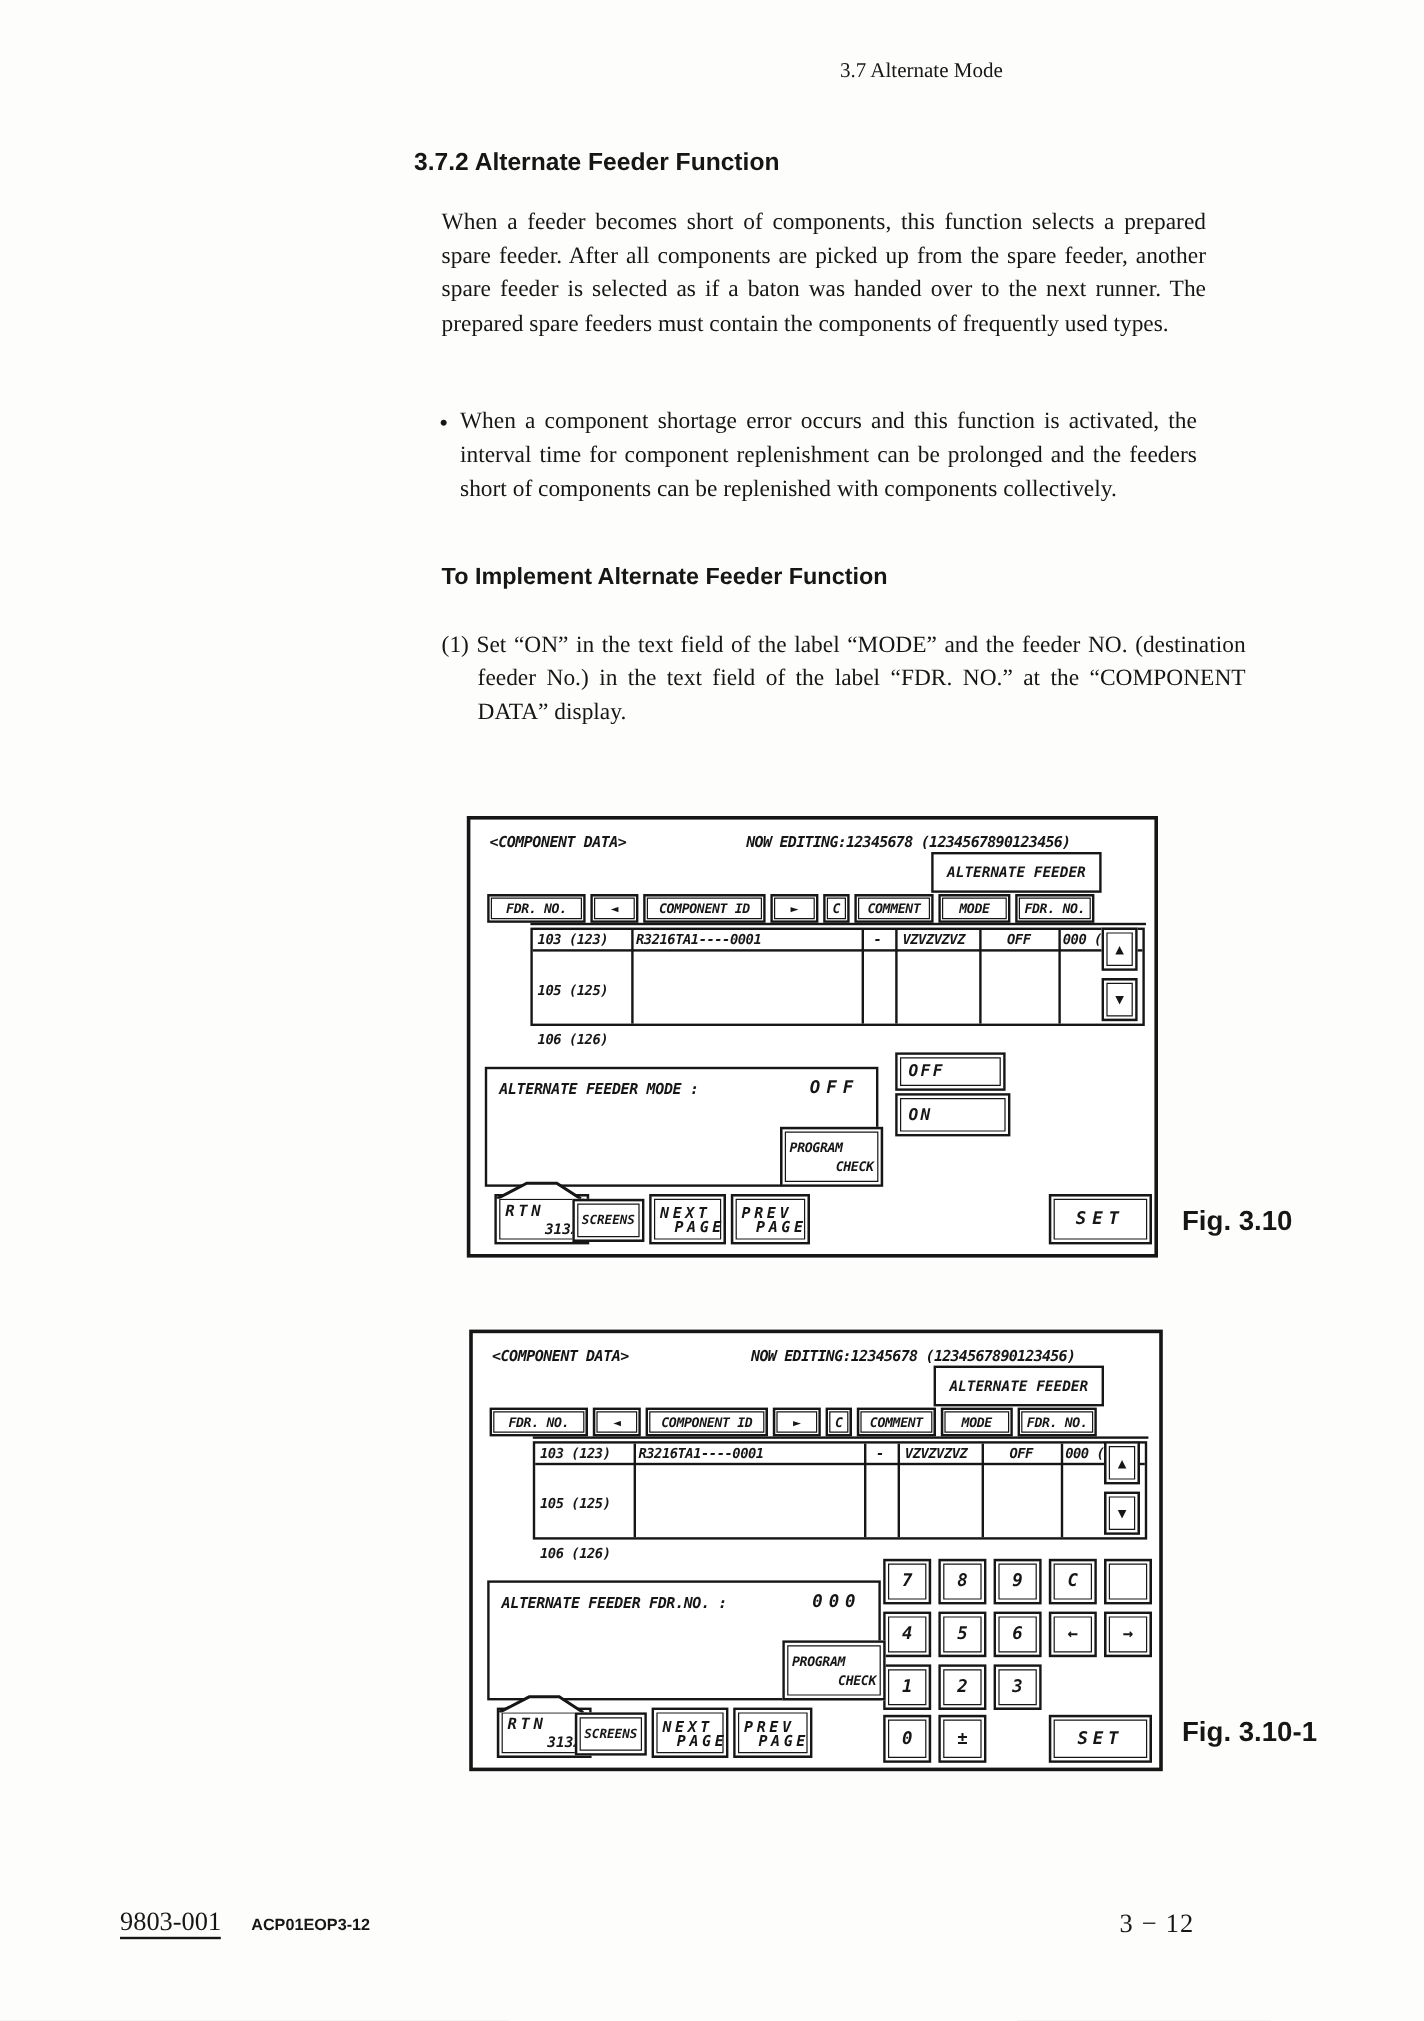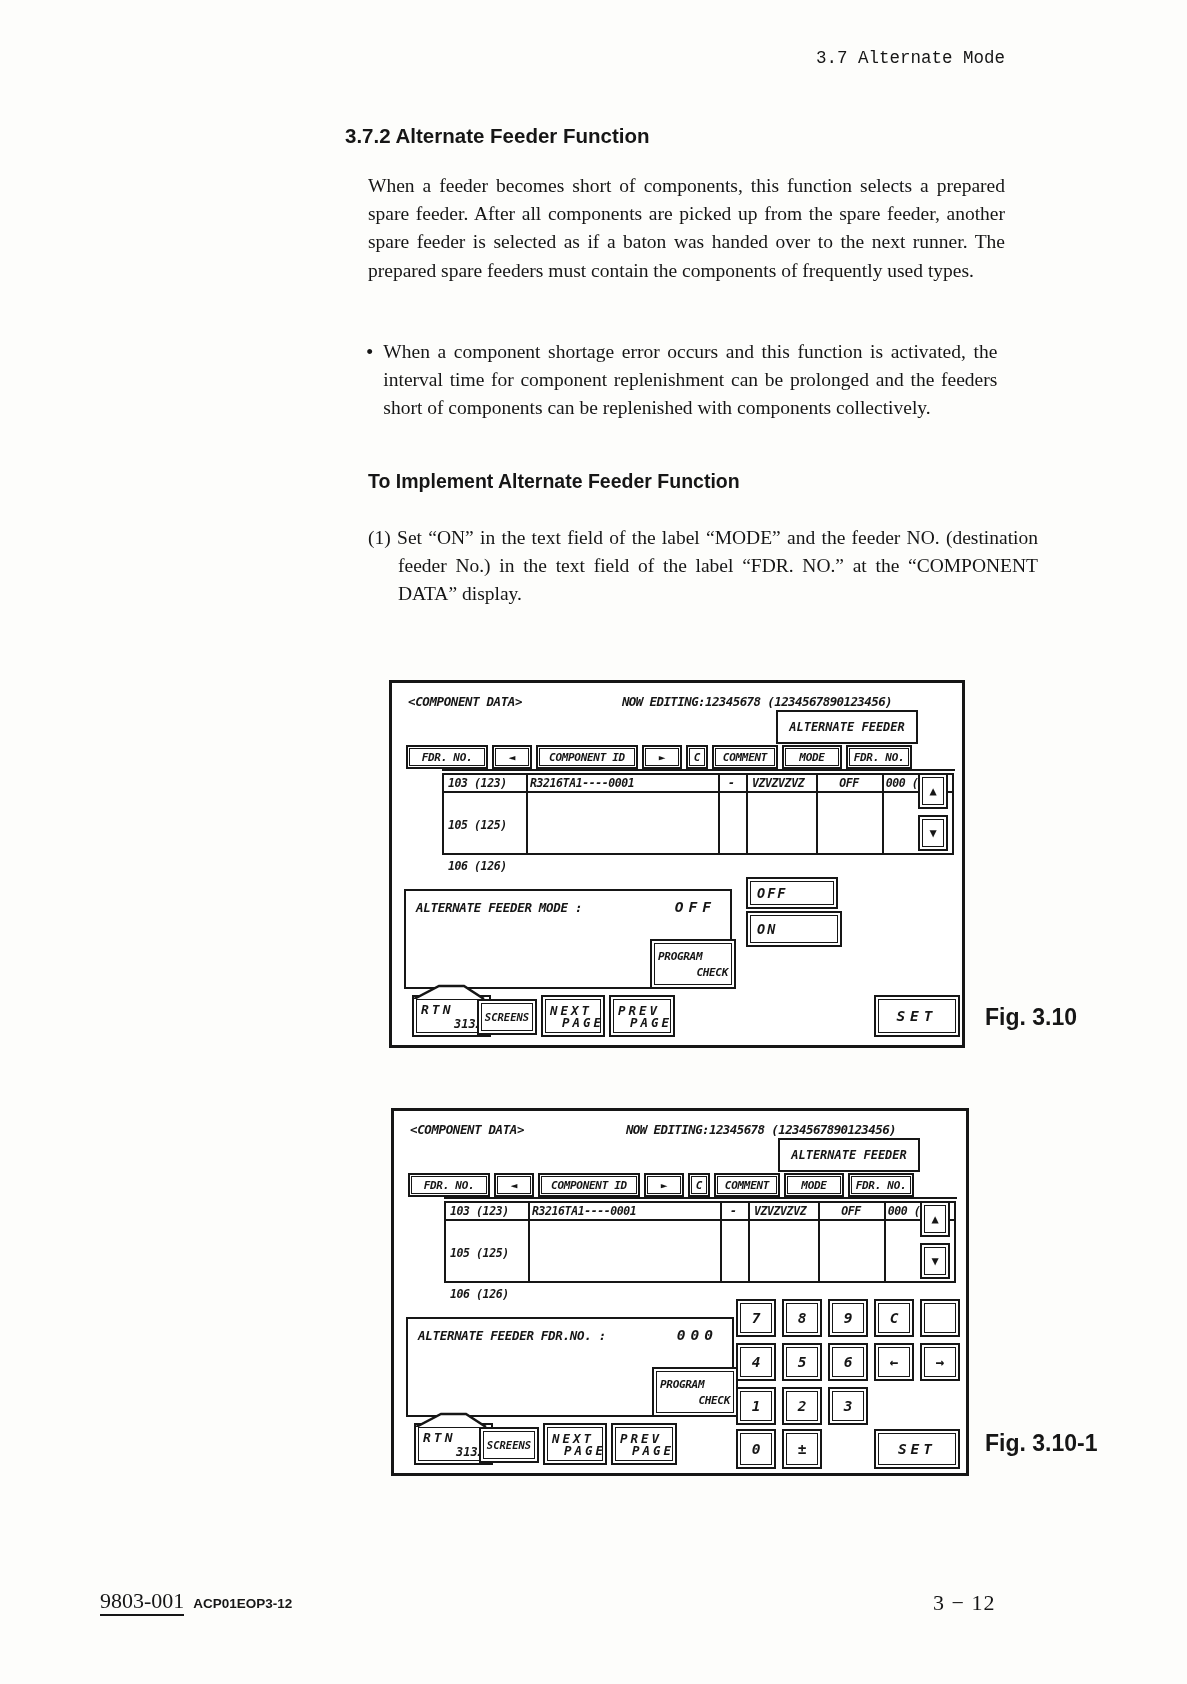--- a/index.html
+++ b/index.html
@@ -1,22 +1,22 @@
 <!DOCTYPE html>
 <html><head>
 <meta charset="utf-8">
 <style>
   html,body { margin:0; padding:0; background:#e8e8e8; }
   .page { position:relative; width:1187px; height:1684px; margin:0 auto; background:#fdfdfb;
           color:#161616; font-family:"Liberation Serif", serif; overflow:hidden; }
   .abs { position:absolute; }
 
   
-  .run-head { left:700px; top:48px; width:305px; text-align:right;
-              font-family:Liberation Mono, monospace; font-size:17.5px; }
+  .run-head { left:700px; top:48px; width:305px; text-align:left;
+              font-family:Liberation Serif, serif; font-size:17.5px; }
   .sec-title { left:345px; top:124px; font-family:"Liberation Sans", sans-serif;
                font-weight:bold; font-size:20.5px; }
   .para { font-size:19.5px; line-height:28.2px; text-align:justify; }
   .para1 { left:368px; top:172px; width:637px; }
   .bullet-row { left:366px; top:338px; width:640px; display:flex; }
   .bullet-dot { font-size:21px; line-height:28px; margin-right:10px; }
   .bullet-text { width:614px; }
   .sub-title { left:368px; top:470px; font-family:"Liberation Sans", sans-serif;
                font-weight:bold; font-size:19.5px; }
   .step { left:368px; top:524px; width:640px; padding-left:30px; text-indent:-30px; }
@@ -85,21 +85,21 @@
   .kp-wide { width:86px; height:40px; letter-spacing:4px; }
 
   .fig-cap { position:absolute; font-family:"Liberation Sans", sans-serif;
              font-weight:bold; font-size:23px; }
   .cap1 { left:985px; top:1004px; }
   .cap2 { left:985px; top:1430px; }
 
   
   .foot-left { left:100px; top:1588px; white-space:nowrap; }
   .doc-no { font-size:22px; border-bottom:2px solid #161616; padding-bottom:1px; }
-  .doc-code { font-family:"Liberation Sans", sans-serif; font-weight:bold; font-size:13.5px; margin-left:9px; }
+  .doc-code { font-family:"Liberation Sans", sans-serif; font-weight:bold; font-size:13.5px; margin-left:25px; }
   .foot-right { left:933px; top:1590px; font-size:22px; letter-spacing:1px; }
 </style>
 </head>
 <body>
 
 <div class="page">
 
   <div class="abs run-head">3.7 Alternate Mode</div>
 
   <div class="abs sec-title">3.7.2 Alternate Feeder Function</div>

